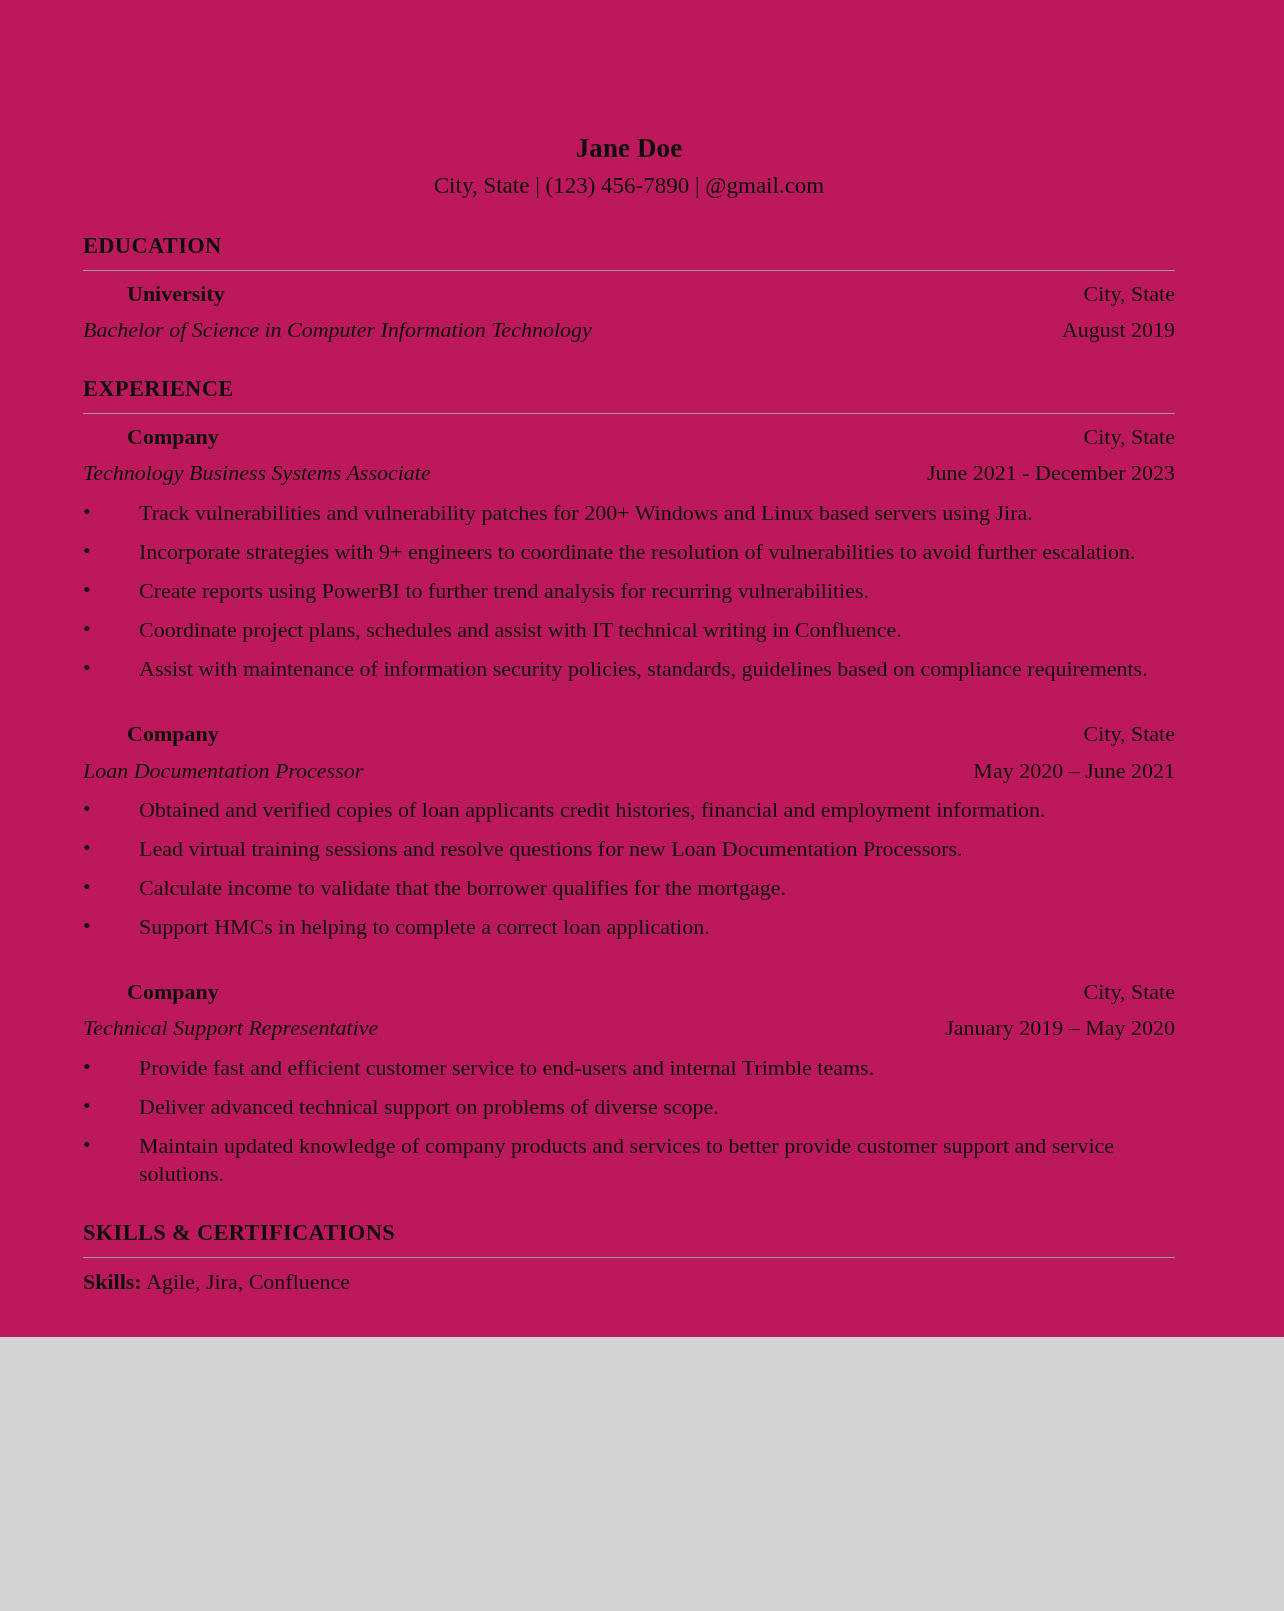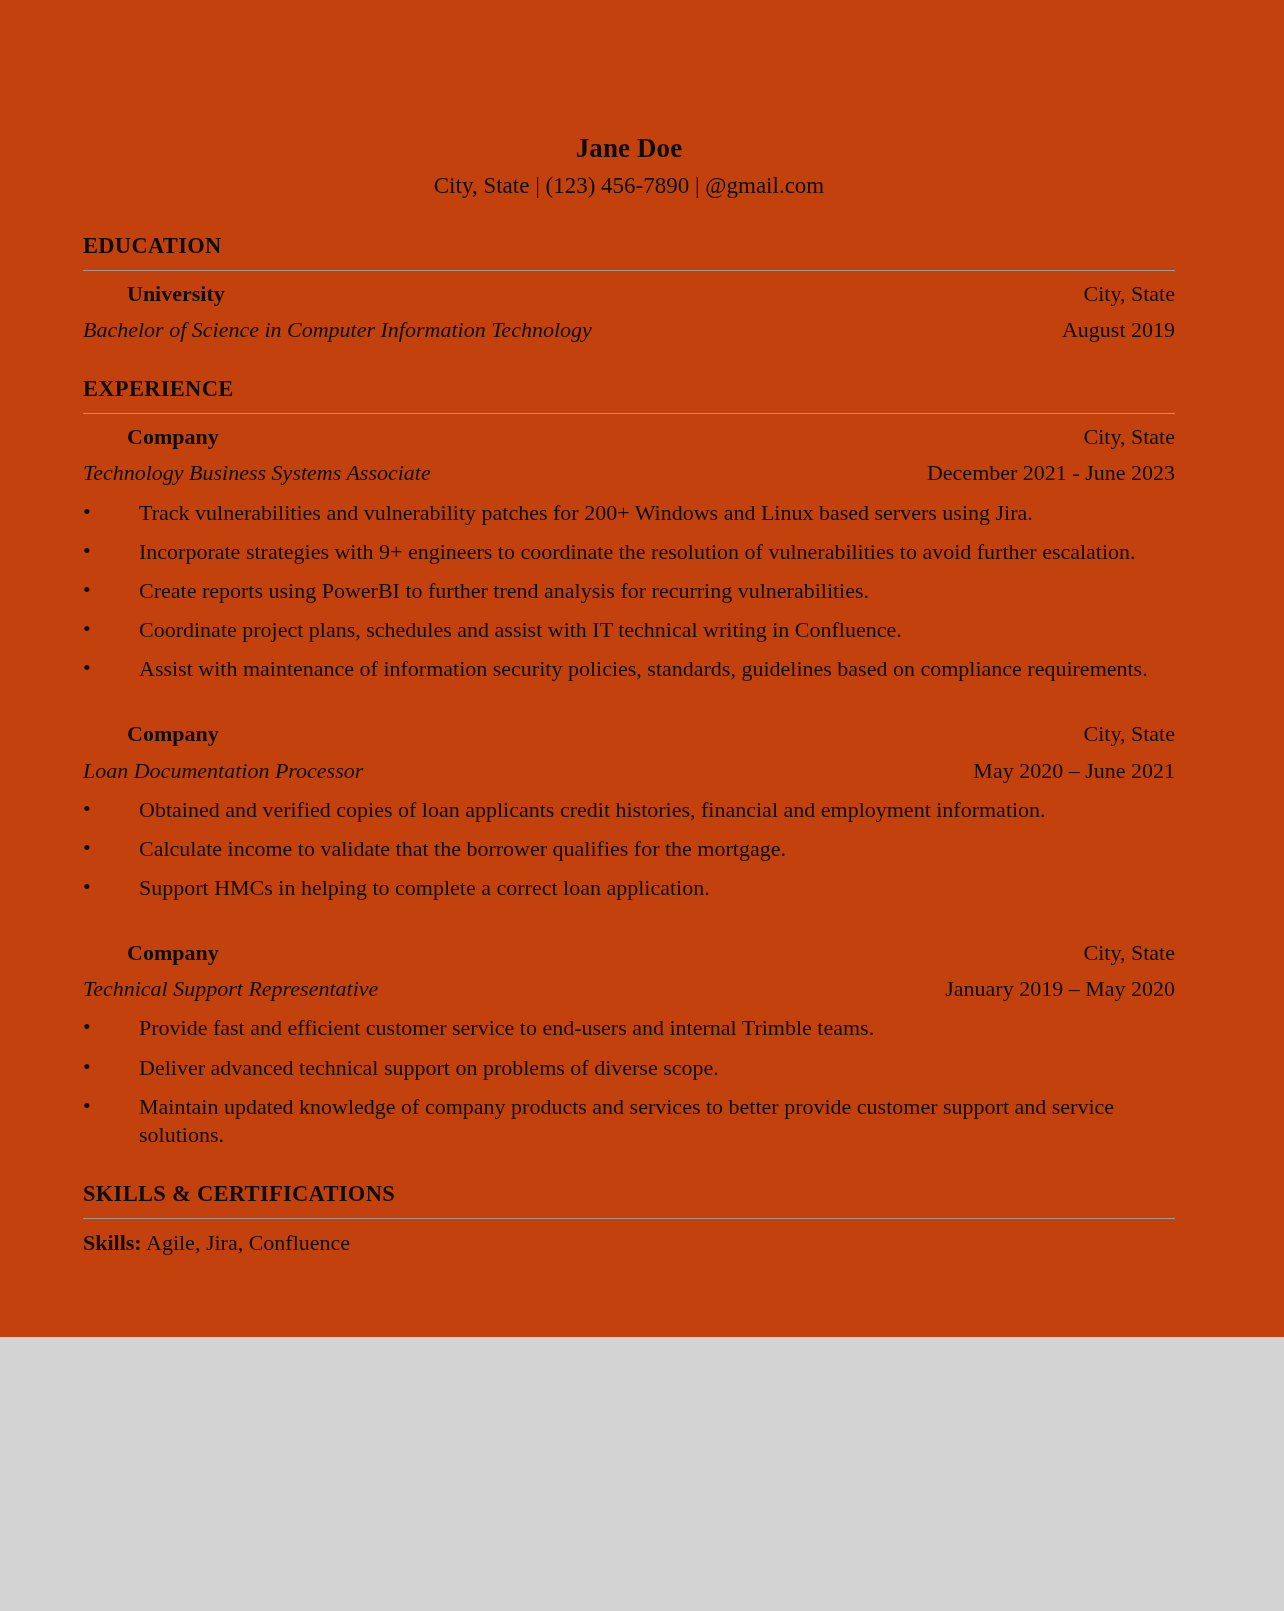--- a/index.html
+++ b/index.html
@@ -15,21 +15,21 @@
     font-family: "Liberation Serif", "DejaVu Serif", serif;
     color: #0d0d0d;
   }
 
   .page {
     position: absolute;
     left: 0;
     top: 0;
     width: 1284px;
     height: 1611px;
-    background: #c2410c;
+    background: #be185d;
   }
 
   .doc-body {
     position: absolute;
     left: 83px;
     top: 0;
     width: 1092px;
   }
 
   
@@ -171,21 +171,21 @@
       <div class="section-title">EXPERIENCE</div>
       <div class="section-rule"></div>
 
       <div class="entry">
         <div class="entry-row">
           <span class="entry-org">Company</span>
           <span class="entry-loc">City, State</span>
         </div>
         <div class="entry-row secondary">
           <span class="entry-role">Technology Business Systems Associate</span>
-          <span class="entry-dates">December 2021 - June 2023</span>
+          <span class="entry-dates">June 2021 - December 2023</span>
         </div>
         <ul class="bullets">
           <li>Track vulnerabilities and vulnerability patches for 200+ Windows and Linux based servers using Jira.</li>
           <li>Incorporate strategies with 9+ engineers to coordinate the resolution of vulnerabilities to avoid further escalation.</li>
           <li>Create reports using PowerBI to further trend analysis for recurring vulnerabilities.</li>
           <li>Coordinate project plans, schedules and assist with IT technical writing in Confluence.</li>
           <li>Assist with maintenance of information security policies, standards, guidelines based on compliance requirements.</li>
         </ul>
       </div>
 
@@ -193,20 +193,21 @@
         <div class="entry-row">
           <span class="entry-org">Company</span>
           <span class="entry-loc">City, State</span>
         </div>
         <div class="entry-row secondary">
           <span class="entry-role">Loan Documentation Processor</span>
           <span class="entry-dates">May 2020 – June 2021</span>
         </div>
         <ul class="bullets">
           <li>Obtained and verified copies of loan applicants credit histories, financial and employment information.</li>
+          <li>Lead virtual training sessions and resolve questions for new Loan Documentation Processors.</li>
           <li>Calculate income to validate that the borrower qualifies for the mortgage.</li>
           <li>Support HMCs in helping to complete a correct loan application.</li>
         </ul>
       </div>
 
       <div class="entry">
         <div class="entry-row">
           <span class="entry-org">Company</span>
           <span class="entry-loc">City, State</span>
         </div>

